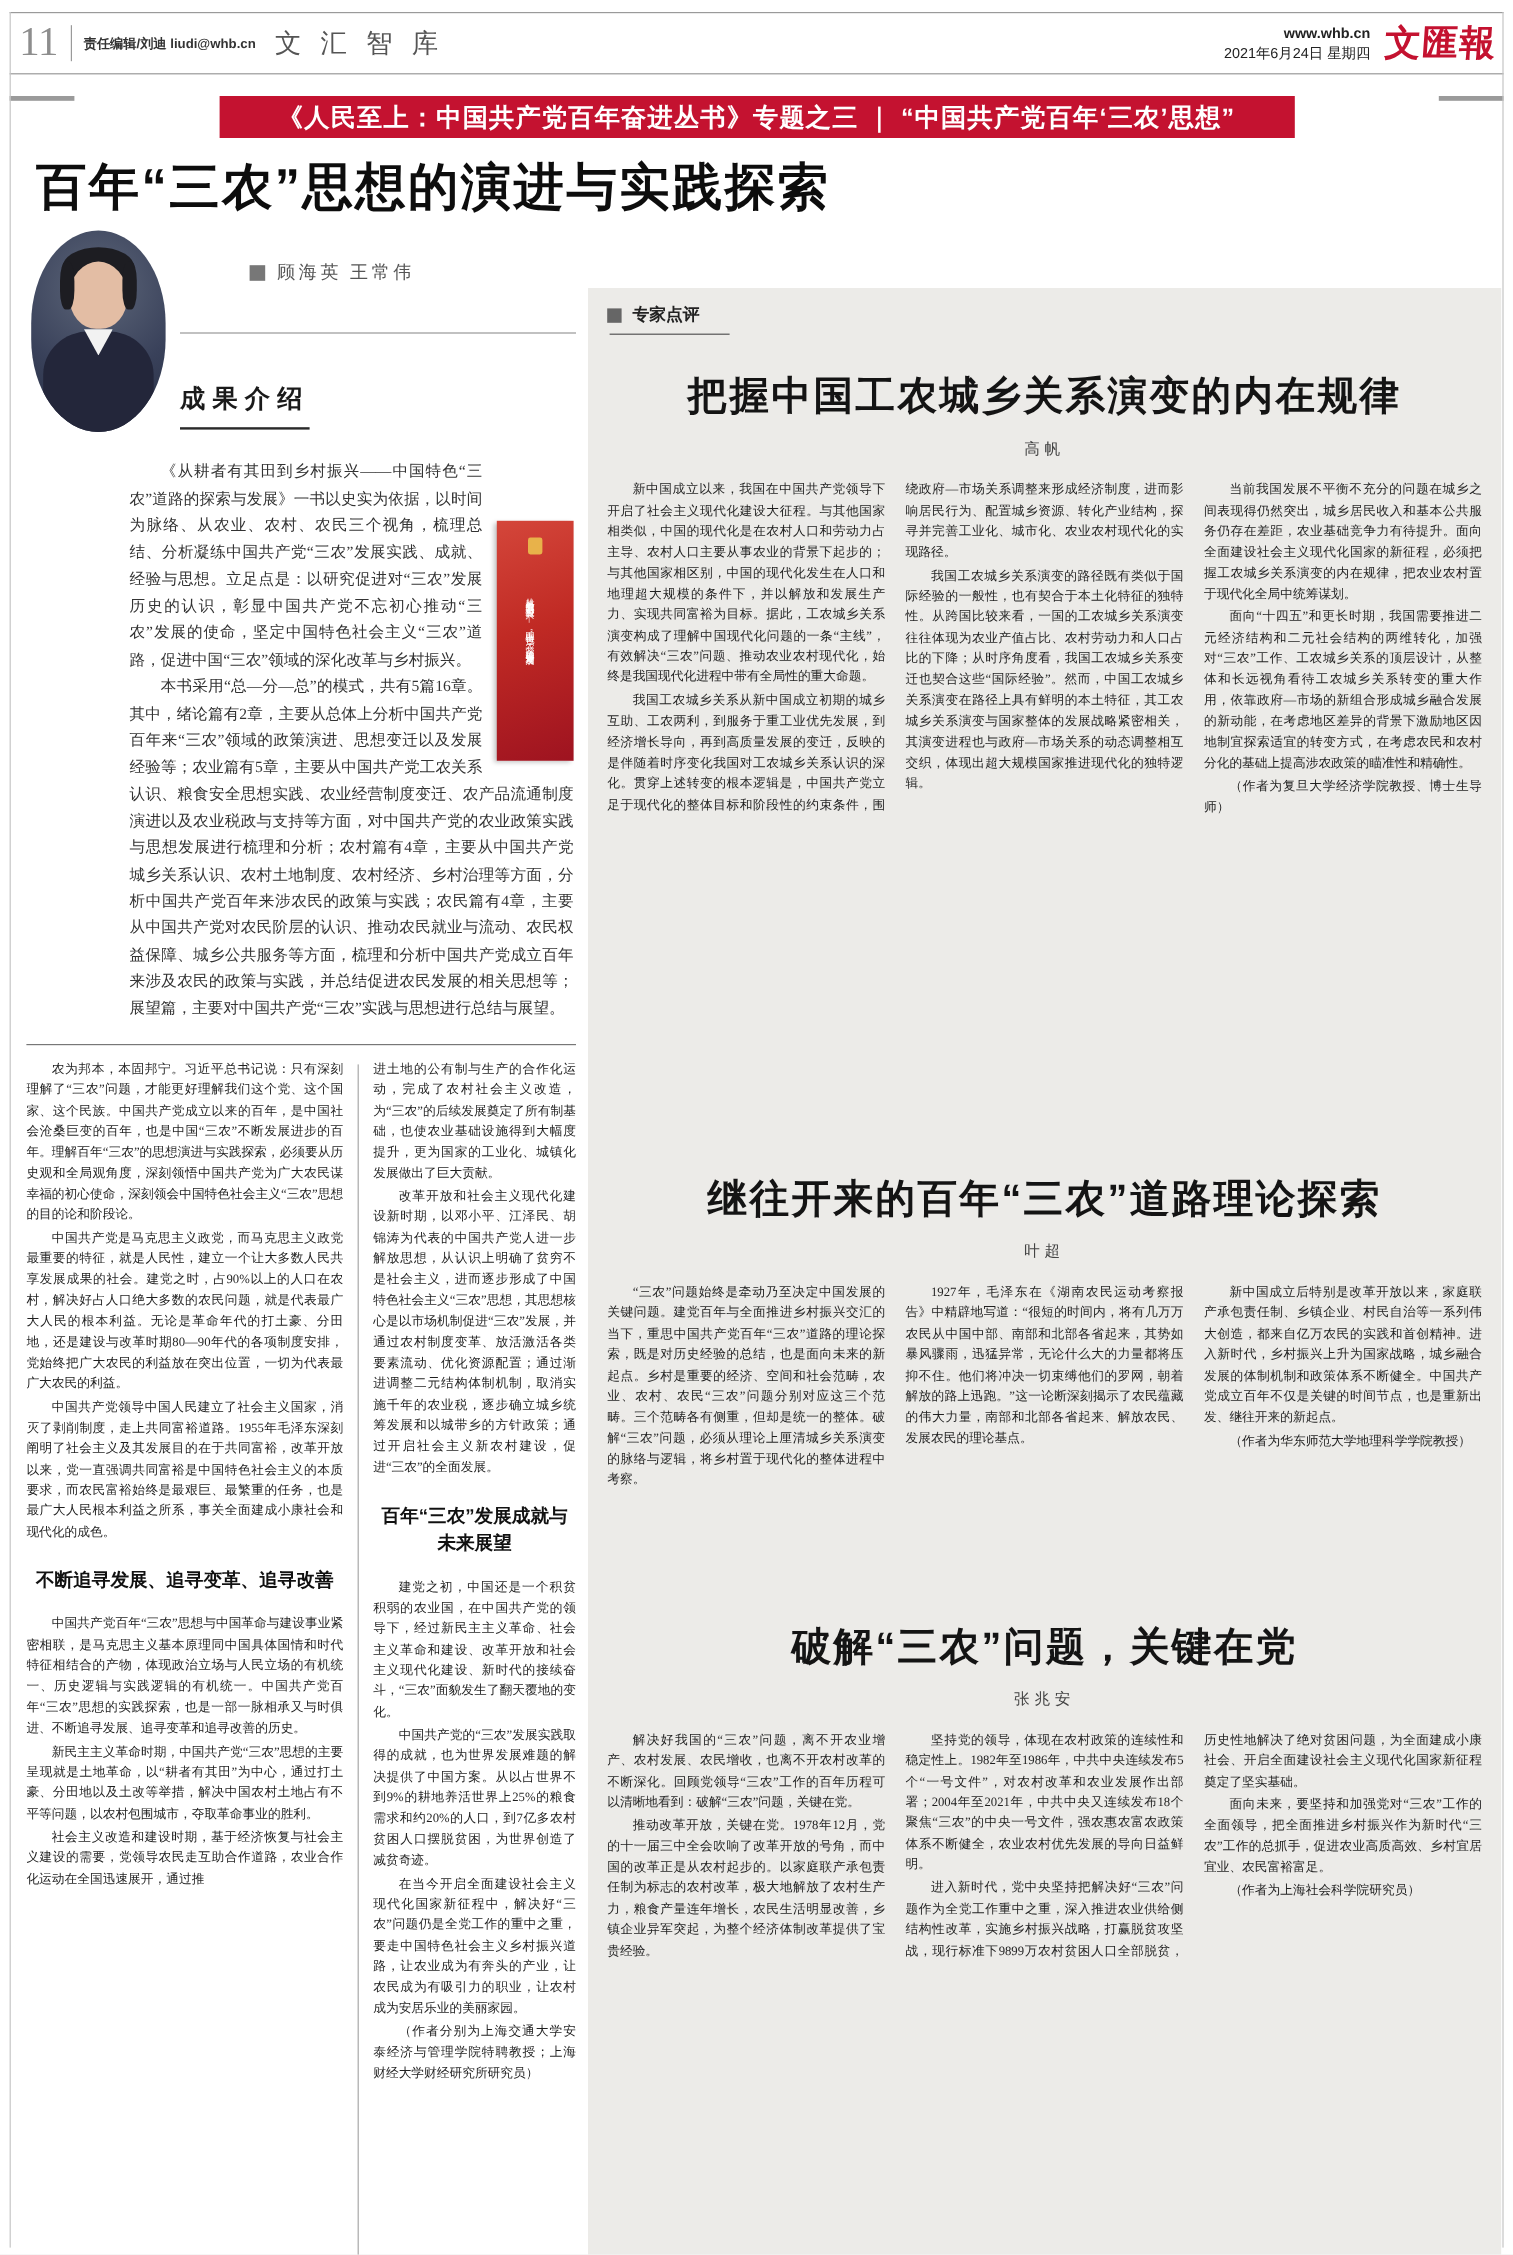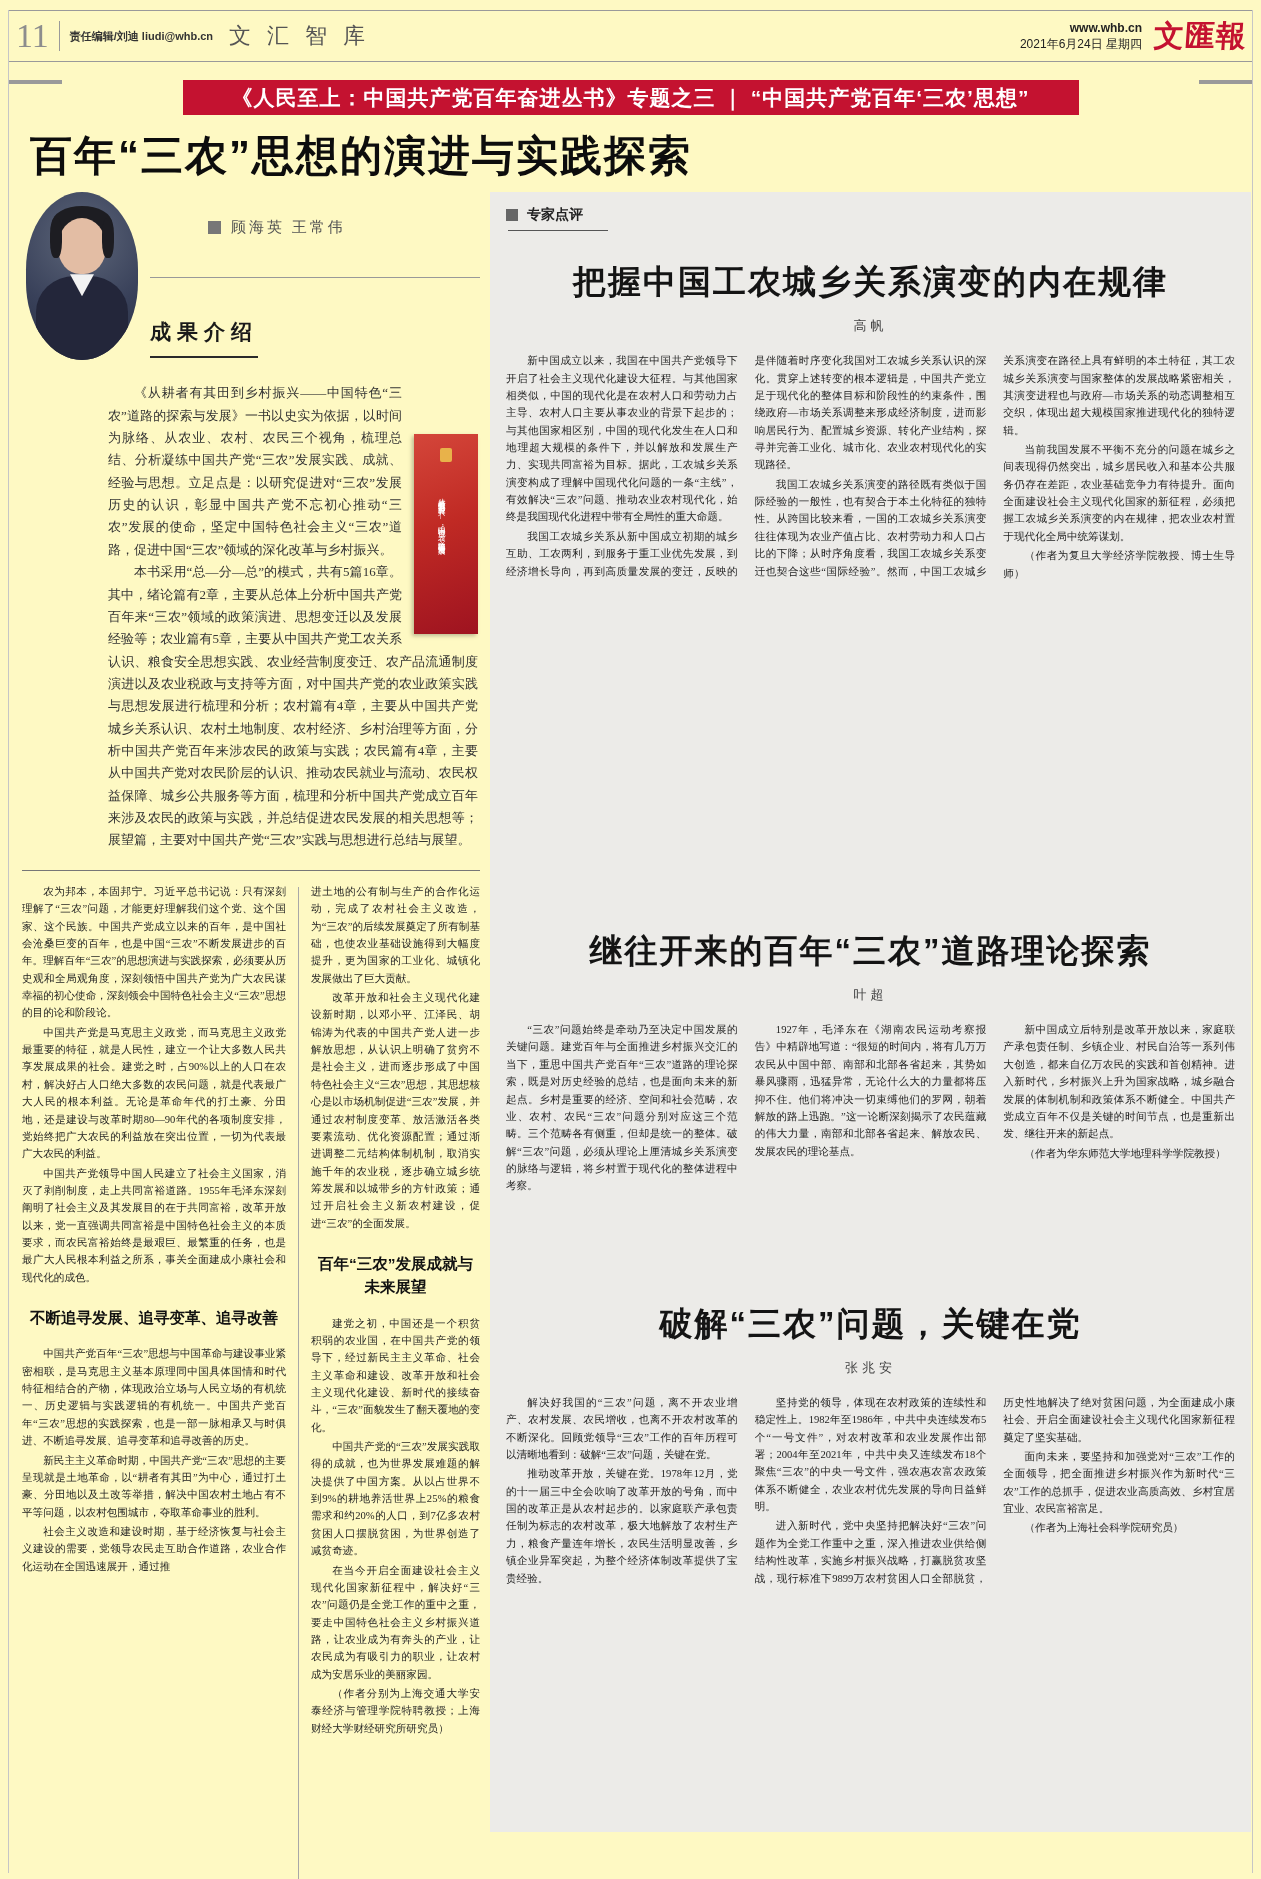--- a/index.html
+++ b/index.html
@@ -1,16 +1,16 @@
 <!DOCTYPE html>
 <html><head>
 <meta charset="utf-8">
 <style>
   html,body{margin:0;padding:0;background:#e8e8e8;}
-  .page{width:1261px;height:1879px;margin:0 auto;background:#fef9c3;position:relative;overflow:hidden;
+  .page{width:1261px;height:1879px;margin:0 auto;background:#ffffff;position:relative;overflow:hidden;
         font-family:"Liberation Serif","DejaVu Serif",serif;color:#222;}
   .frame{position:absolute;left:8px;right:8px;top:10px;bottom:6px;
          border-left:1px solid #c6c6c6;border-right:1px solid #c6c6c6;pointer-events:none;}
   
   .hdr{margin:10px 8px 0;border-top:1px solid #9a9a9a;border-bottom:1px solid #9a9a9a;
        display:flex;align-items:center;height:50px;padding:0 6px;}
   .pageno{font-size:34px;color:#8d8d8d;font-family:"Liberation Serif",serif;line-height:1;padding:0 10px 0 2px;}
   .hdr-vline{width:1px;height:30px;background:#9a9a9a;margin-right:10px;}
   .editor{font-size:11px;font-weight:bold;color:#333;font-family:"Liberation Sans",sans-serif;}
   .section-title{flex:1;text-align:left;font-size:22px;letter-spacing:16px;color:#555;
@@ -64,21 +64,21 @@
   .col-div{width:1px;background:#a8a8a8;margin:4px 12px 0;flex:none;}
   .col-b{flex:1;min-width:0;}
   .essay{font-size:10.6px;line-height:1.64;text-align:justify;color:#1f1f1f;}
   .essay p{margin:0 0 2px;}
   .blk-p{text-indent:2em;}
   .blk-pc{text-indent:0;}
   .blk-credit{text-indent:2em;}
   h3.blk-h{font-family:"Liberation Sans",sans-serif;font-weight:700;font-size:15.5px;color:#111;
            text-align:center;line-height:1.5;margin:20px 6px 16px;}
   
-  .expert-box{flex:1;background:#ecebe8;padding:14px 16px 18px;min-height:1640px;box-sizing:border-box;}
+  .expert-box{flex:1;background:#ecebe8;padding:14px 16px 18px;min-height:1640px;box-sizing:border-box;margin-top:48px;}
   .expert-label{display:flex;align-items:center;gap:9px;font-family:"Liberation Sans",sans-serif;
                 font-weight:700;font-size:14px;color:#222;}
   .expert-label .sq{width:12px;height:12px;background:#666;}
   .expert-label-underline{width:100px;height:1px;background:#555;margin:6px 0 0 2px;}
   .art{margin-top:30px;}
   .art-title{text-align:center;font-family:Liberation Sans, sans-serif;font-weight:900;
              font-size:33px;letter-spacing:2px;color:#141414;margin:0;line-height:1.3;}
   .art-author{text-align:center;font-size:13px;color:#444;letter-spacing:4px;margin-top:13px;}
   .art-body{margin-top:17px;columns:3;column-gap:17px;overflow:hidden;}
   .art-body.essay p{margin:0 0 2px;}
@@ -178,20 +178,21 @@
       <div class="expert-label-underline"></div>
 
       <article class="art">
         <h2 class="art-title">把握中国工农城乡关系演变的内在规律</h2>
         <div class="art-author">高帆</div>
         <div id="art1-body" class="art-body essay">
             <p class="blk-p">新中国成立以来，我国在中国共产党领导下开启了社会主义现代化建设大征程。与其他国家相类似，中国的现代化是在农村人口和劳动力占主导、农村人口主要从事农业的背景下起步的；与其他国家相区别，中国的现代化发生在人口和地理超大规模的条件下，并以解放和发展生产力、实现共同富裕为目标。据此，工农城乡关系演变构成了理解中国现代化问题的一条“主线”，有效解决“三农”问题、推动农业农村现代化，始终是我国现代化进程中带有全局性的重大命题。</p>
             <p class="blk-p">我国工农城乡关系从新中国成立初期的城乡互助、工农两利，到服务于重工业优先发展，到经济增长导向，再到高质量发展的变迁，反映的是伴随着时序变化我国对工农城乡关系认识的深化。贯穿上述转变的根本逻辑是，中国共产党立足于现代化的整体目标和阶段性的约束条件，围绕政府—市场关系调整来形成经济制度，进而影响居民行为、配置城乡资源、转化产业结构，探寻并完善工业化、城市化、农业农村现代化的实现路径。</p>
             <p class="blk-p">我国工农城乡关系演变的路径既有类似于国际经验的一般性，也有契合于本土化特征的独特性。从跨国比较来看，一国的工农城乡关系演变往往体现为农业产值占比、农村劳动力和人口占比的下降；从时序角度看，我国工农城乡关系变迁也契合这些“国际经验”。然而，中国工农城乡关系演变在路径上具有鲜明的本土特征，其工农城乡关系演变与国家整体的发展战略紧密相关，其演变进程也与政府—市场关系的动态调整相互交织，体现出超大规模国家推进现代化的独特逻辑。</p>
             <p class="blk-p">当前我国发展不平衡不充分的问题在城乡之间表现得仍然突出，城乡居民收入和基本公共服务仍存在差距，农业基础竞争力有待提升。面向全面建设社会主义现代化国家的新征程，必须把握工农城乡关系演变的内在规律，把农业农村置于现代化全局中统筹谋划。</p>
+            <p class="blk-p">面向“十四五”和更长时期，我国需要推进二元经济结构和二元社会结构的两维转化，加强对“三农”工作、工农城乡关系的顶层设计，从整体和长远视角看待工农城乡关系转变的重大作用，依靠政府—市场的新组合形成城乡融合发展的新动能，在考虑地区差异的背景下激励地区因地制宜探索适宜的转变方式，在考虑农民和农村分化的基础上提高涉农政策的瞄准性和精确性。</p>
             <p class="blk-credit">（作者为复旦大学经济学院教授、博士生导师）</p>
           </div>
       </article>
 
       <article class="art">
         <h2 class="art-title">继往开来的百年“三农”道路理论探索</h2>
         <div class="art-author">叶超</div>
         <div id="art2-body" class="art-body essay">
             <p class="blk-p">“三农”问题始终是牵动乃至决定中国发展的关键问题。建党百年与全面推进乡村振兴交汇的当下，重思中国共产党百年“三农”道路的理论探索，既是对历史经验的总结，也是面向未来的新起点。乡村是重要的经济、空间和社会范畴，农业、农村、农民“三农”问题分别对应这三个范畴。三个范畴各有侧重，但却是统一的整体。破解“三农”问题，必须从理论上厘清城乡关系演变的脉络与逻辑，将乡村置于现代化的整体进程中考察。</p>
             <p class="blk-p">1927年，毛泽东在《湖南农民运动考察报告》中精辟地写道：“很短的时间内，将有几万万农民从中国中部、南部和北部各省起来，其势如暴风骤雨，迅猛异常，无论什么大的力量都将压抑不住。他们将冲决一切束缚他们的罗网，朝着解放的路上迅跑。”这一论断深刻揭示了农民蕴藏的伟大力量，南部和北部各省起来、解放农民、发展农民的理论基点。</p>

